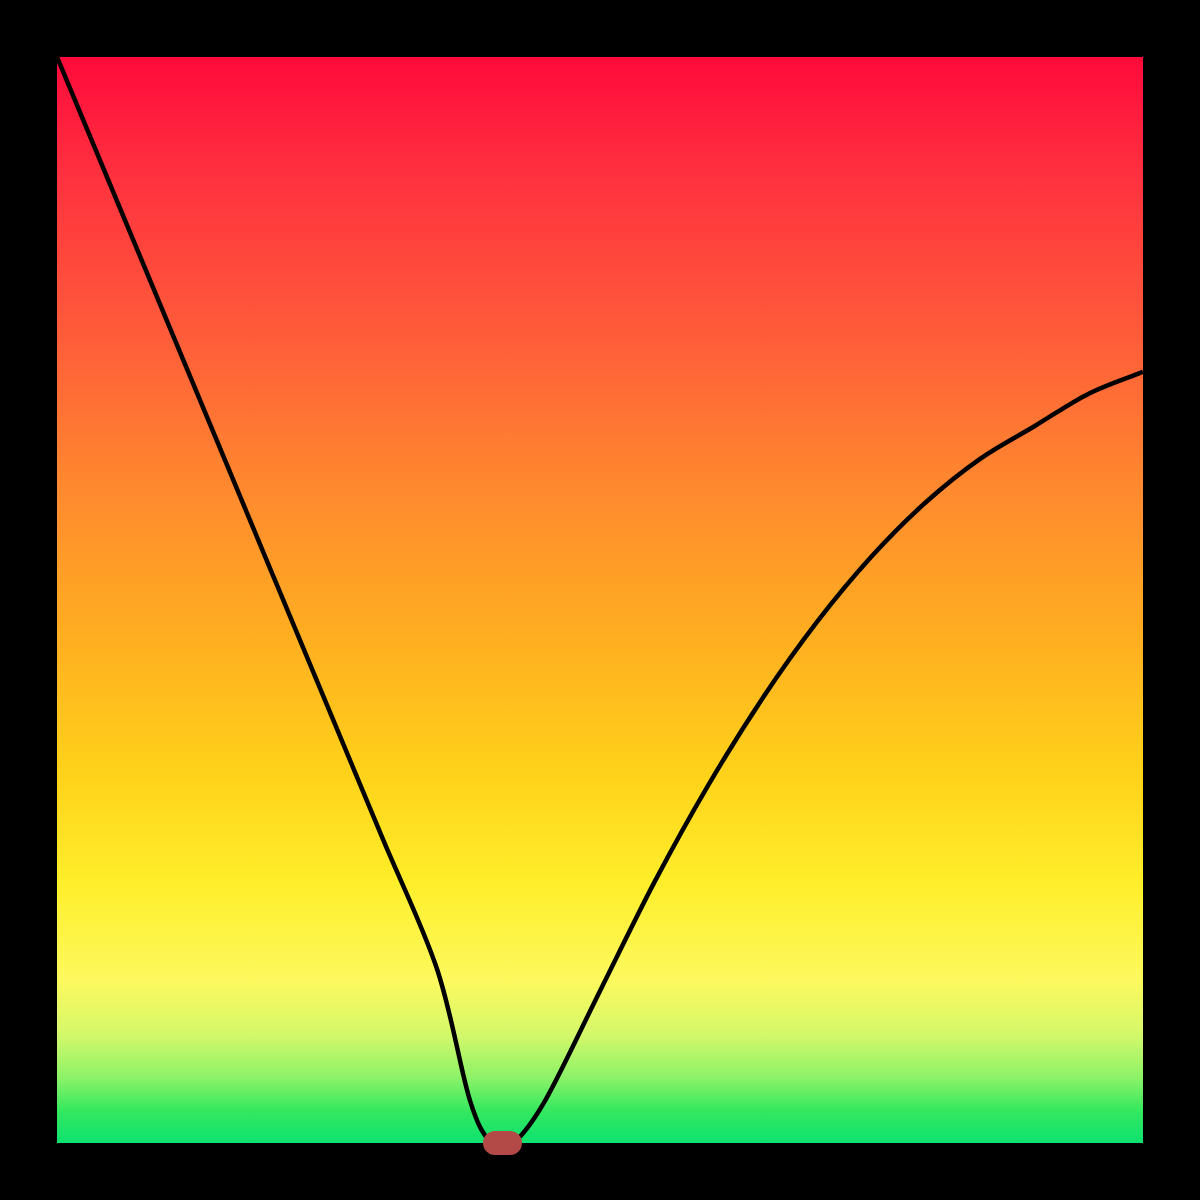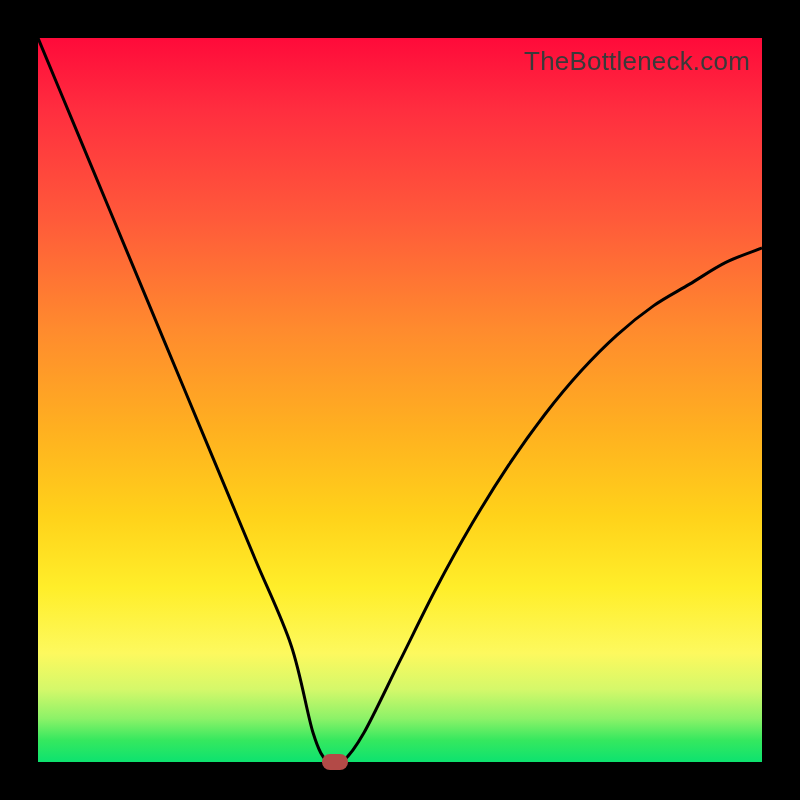--- a/index.html
+++ b/index.html
@@ -63,21 +63,20 @@
     border-radius: 10px;
     background: #b34a47;
     transform: translate(-50%, -50%);
   }
 </style>
 </head>
 <body>
 
 <div class="frame">
   <div class="plot-area">
-    <div class="watermark">TheBottleneck.com</div>
 
     <svg class="curve" viewBox="0 0 724 724" preserveAspectRatio="none">
       <path id="curve-path" fill="none" stroke="#000000" stroke-width="3" d="M 0.00 0.00 C 6.03 14.48, 24.13 57.92, 36.20 86.88 C 48.27 115.84, 60.33 144.80, 72.40 173.76 C 84.47 202.72, 96.53 231.68, 108.60 260.64 C 120.67 289.60, 132.73 318.56, 144.80 347.52 C 156.87 376.48, 168.93 405.44, 181.00 434.40 C 193.07 463.36, 205.13 492.32, 217.20 521.28 C 229.27 550.24, 243.75 579.20, 253.40 608.16 C 263.05 637.12, 269.09 675.73, 275.12 695.04 C 281.15 714.35, 284.77 719.17, 289.60 724.00 C 294.43 728.83, 298.05 728.83, 304.08 724.00 C 310.11 719.17, 316.15 711.93, 325.80 695.04 C 335.45 678.15, 349.93 646.77, 362.00 622.64 C 374.07 598.51, 386.13 573.17, 398.20 550.24 C 410.27 527.31, 422.33 505.59, 434.40 485.08 C 446.47 464.57, 458.53 445.26, 470.60 427.16 C 482.67 409.06, 494.73 392.17, 506.80 376.48 C 518.87 360.79, 530.93 346.31, 543.00 333.04 C 555.07 319.77, 567.13 307.70, 579.20 296.84 C 591.27 285.98, 603.33 276.33, 615.40 267.88 C 627.47 259.43, 639.53 253.40, 651.60 246.16 C 663.67 238.92, 675.73 230.47, 687.80 224.44 C 699.87 218.41, 717.97 212.37, 724.00 209.96"></path>
     </svg>
 
     <div class="marker" id="marker" style="background: rgb(179, 74, 71); left: 296.84px; top: 724px;"></div>
   </div>
 </div>
 
 </body></html>

